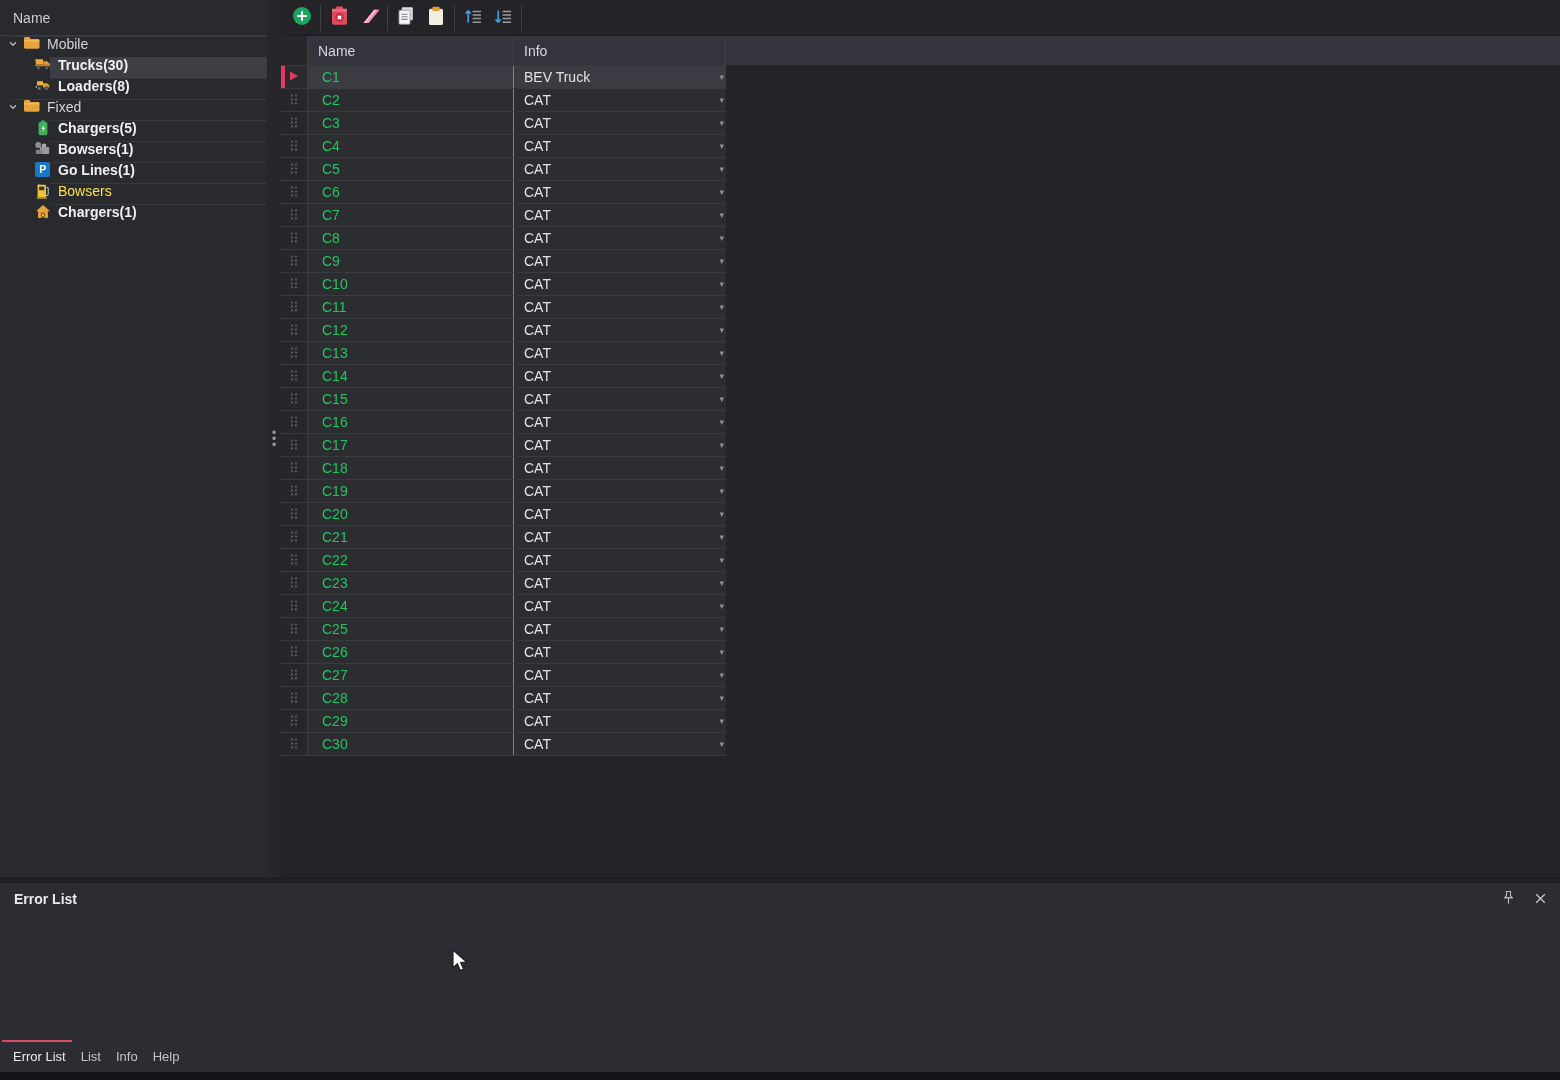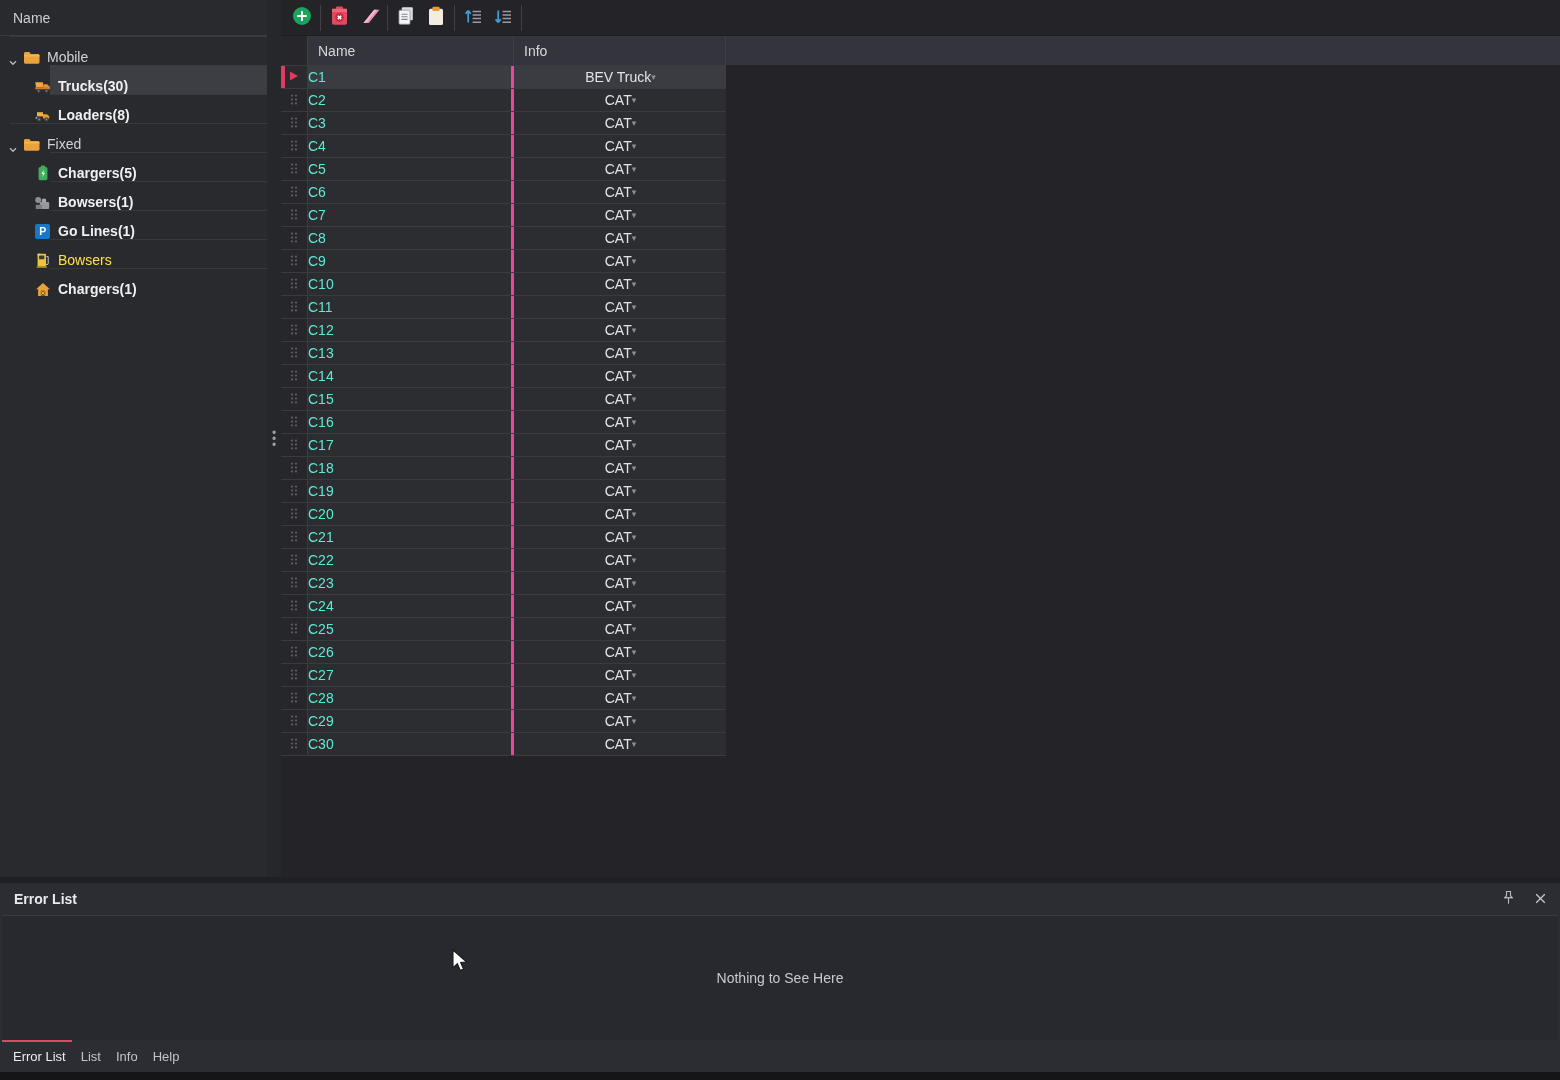--- a/index.html
+++ b/index.html
@@ -7,21 +7,21 @@
   body {
     position:relative; overflow:hidden;
     background:#242428; color:#e2e3e5;
     font-family:"Liberation Sans", sans-serif; font-size:14px;
   }
 
   
   .sidebar { position:absolute; left:0; top:0; width:267px; height:877px; background:#292a2e; }
   .sidebar-header { height:36px; display:flex; align-items:center; padding-left:13px;
                     color:#cdced2; border-bottom:1px solid #3a3b3f; }
-  .tree-row { position:relative; height:29px; display:flex; align-items:flex-end; }
+  .tree-row { position:relative; height:21px; display:flex; align-items:flex-start; }
   .tree-row .rule { position:absolute; top:0; right:0; height:1px; background:#38393d; }
   .tree-row.group .rule { left:10px; }
   .tree-row.child .rule { left:50px; }
   .tree-row.selected .hl { position:absolute; left:50px; right:0; top:0; bottom:0; background:#3d3e43; }
   .tree-chevron { width:10px; height:10px; margin-left:8px; flex:0 0 auto; }
   .tree-icon { width:19px; display:flex; justify-content:center; flex:0 0 auto; position:relative; }
   .tree-row.group .tree-icon { margin-left:4px; }
   .tree-row.child .tree-icon { margin-left:33px; }
   .tree-label { margin-left:6px; position:relative; color:#d2d3d6; white-space:nowrap; }
   .tree-row.bold .tree-label { font-weight:bold; color:#f0f0f2; }
@@ -47,24 +47,24 @@
   .g-header .gh-cell { display:flex; align-items:center; padding-left:10px; color:#d6d7da;
                        border-right:1px solid #3f4045; }
   .gh-name { width:206px; } .gh-type { width:212px; }
   .g-body { border-bottom:1px solid #3a3b3f; }
   .g-row { display:flex; height:23px; background:#2c2d31; border-top:1px solid #3a3b3f; }
   .g-row.selected { background:#3b3c41; }
   .g-gutter { width:27px; background:#27272b; border-right:1px solid #3a3b3f;
               position:relative; display:flex; align-items:center; justify-content:center; flex:0 0 auto; }
   .g-row.selected .g-gutter { background:#2a2a2f; }
   .sel-strip { position:absolute; left:0; top:0; bottom:0; width:4px; }
-  .g-name { width:206px; display:flex; align-items:center; padding-left:0;
-            border-right:3px solid #ec4899; color:#5eead4; }
-  .g-type { width:212px; display:flex; align-items:center; justify-content:center;
-            padding:0 9px 0 10px; color:#e2e3e5; }
+  .g-name { width:206px; display:flex; align-items:center; padding-left:14px;
+            border-right:1px solid #ec4899; color:#22c55e; }
+  .g-type { width:212px; display:flex; align-items:center; justify-content:space-between;
+            padding:0 2px 0 10px; color:#e2e3e5; }
   .dd-caret { color:#8e8f93; font-size:9px; line-height:1; }
 
   
   .panel-divider { position:absolute; left:0; top:877px; right:0; height:6px; background:#202024; }
   .errorpanel { position:absolute; left:0; top:883px; right:0; height:157px; background:#2c2d32; }
   .ep-header { height:32px; display:flex; align-items:center; padding:0 14px; }
   .ep-title { font-weight:bold; color:#e9eaec; }
   .ep-actions { margin-left:auto; display:flex; align-items:center; gap:20px; }
   .ep-content { position:absolute; left:2px; right:2px; top:32px; bottom:0; background:#27292e;
                 border-top:1px solid #3a3b3f; display:flex; align-items:center; justify-content:center; }
@@ -859,23 +859,20 @@
             </g>
           </svg>
       </span>
       <span>
         <svg width="11" height="11" viewBox="0 0 11 11">
             <path d="M1.2 1.2l8.6 8.6M9.8 1.2l-8.6 8.6" stroke="#c8c9cd" stroke-width="1.3"></path>
           </svg>
       </span>
     </span>
   </div>
-  <div class="ep-content">
-    <span class="ep-empty">Nothing to See Here</span>
-  </div>
 </div>
 
 <div class="tabbar" id="tabbar">
   <div class="tab-indicator" style="background: rgb(217, 74, 100);"></div>
 <div class="tab active">Error List</div>
     <div class="tab">List</div>
     <div class="tab">Info</div>
     <div class="tab">Help</div>
   </div>
 

